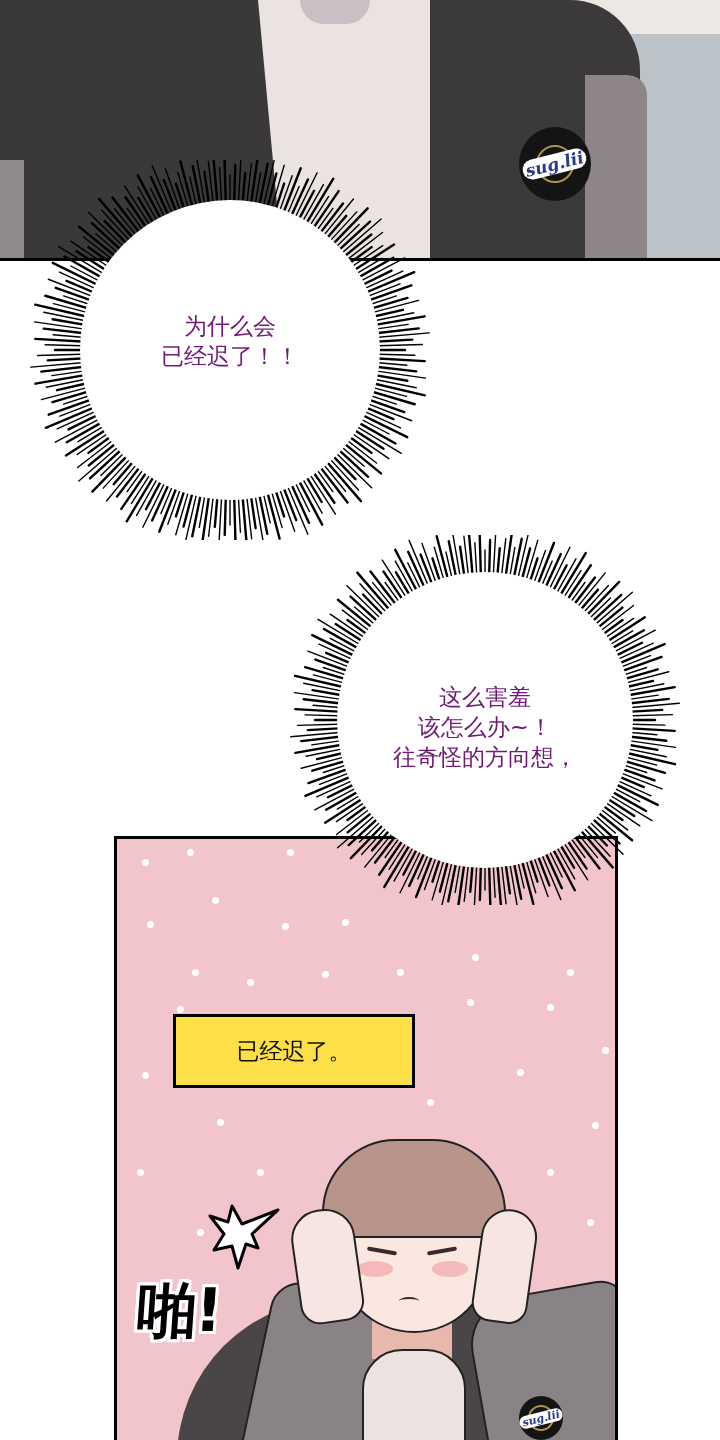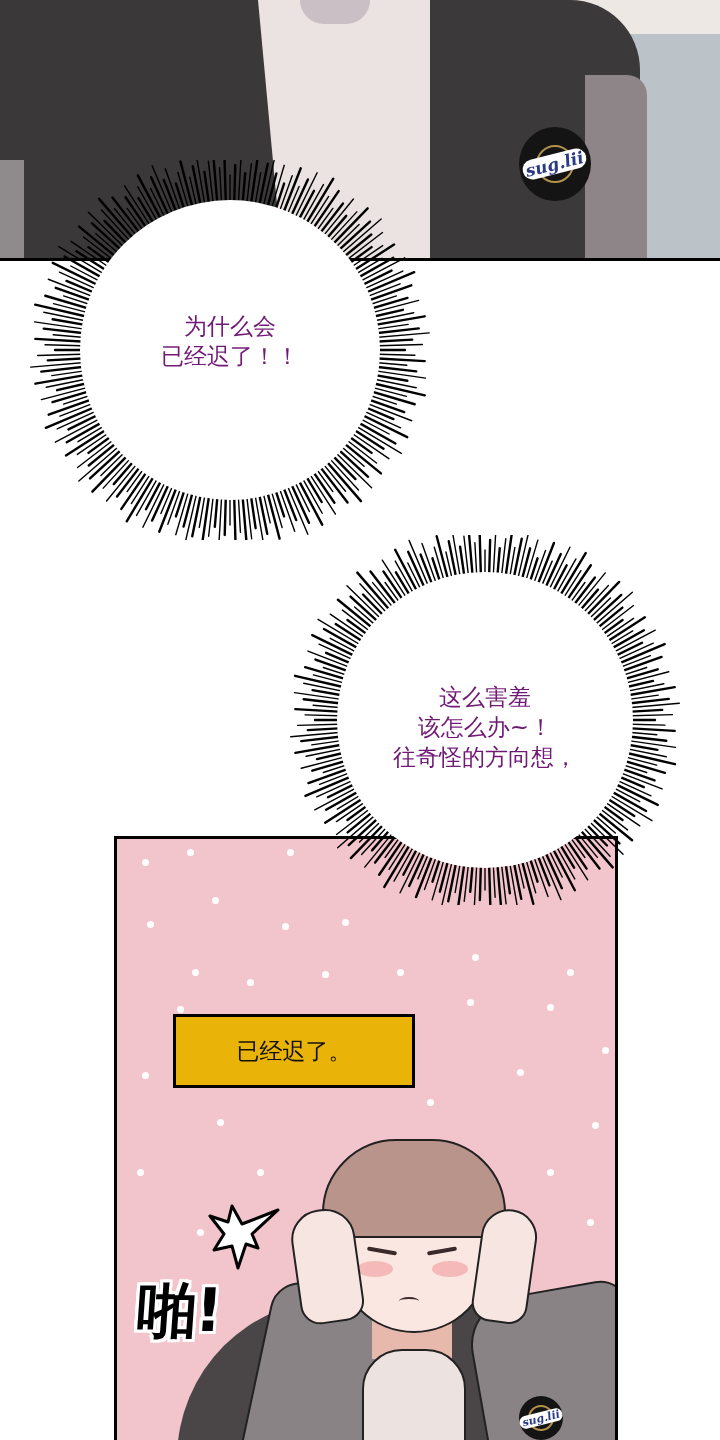--- a/index.html
+++ b/index.html
@@ -39,21 +39,21 @@
     .burst-1 { left: 20px; top: 160px; width: 420px; height: 380px; }
     .burst-1 .text { top: 152px; font-size: 23px; }
     .burst-2 { left: 280px; top: 535px; width: 410px; height: 370px; }
     .burst-2 .text { top: 148px; font-size: 23px; }
 
     
     .panel-pink { position: absolute; left: 114px; top: 836px; width: 498px; height: 620px;
                   background: #f2c4cb; border: 3px solid #000; overflow: hidden; }
     .dot { position: absolute; width: 7px; height: 7px; border-radius: 50%; background: #ffffff; }
     .caption-box { position: absolute; left: 56px; top: 175px; width: 236px; height: 68px;
-                   background: #eab308; border: 3px solid #000; display: flex; align-items: center; justify-content: center;
+                   background: #fde047; border: 3px solid #000; display: flex; align-items: center; justify-content: center;
                    font-size: 23px; color: #111; }
 
     
     .char { position: absolute; left: 60px; top: 300px; width: 440px; height: 320px; }
     .char .jacket { position: absolute; left: 0; top: 160px; width: 440px; height: 200px; background: #4a4546;
                     border-radius: 160px 160px 0 0; }
     .char .arm-left { position: absolute; left: 80px; top: 150px; width: 130px; height: 170px; background: #8a8385;
                       border-radius: 30px 50px 0 0; transform: rotate(12deg); border: 2px solid #222; }
     .char .arm-right { position: absolute; left: 300px; top: 150px; width: 160px; height: 170px; background: #8a8385;
                        border-radius: 50px 30px 0 0; transform: rotate(-10deg); border: 2px solid #222; }

